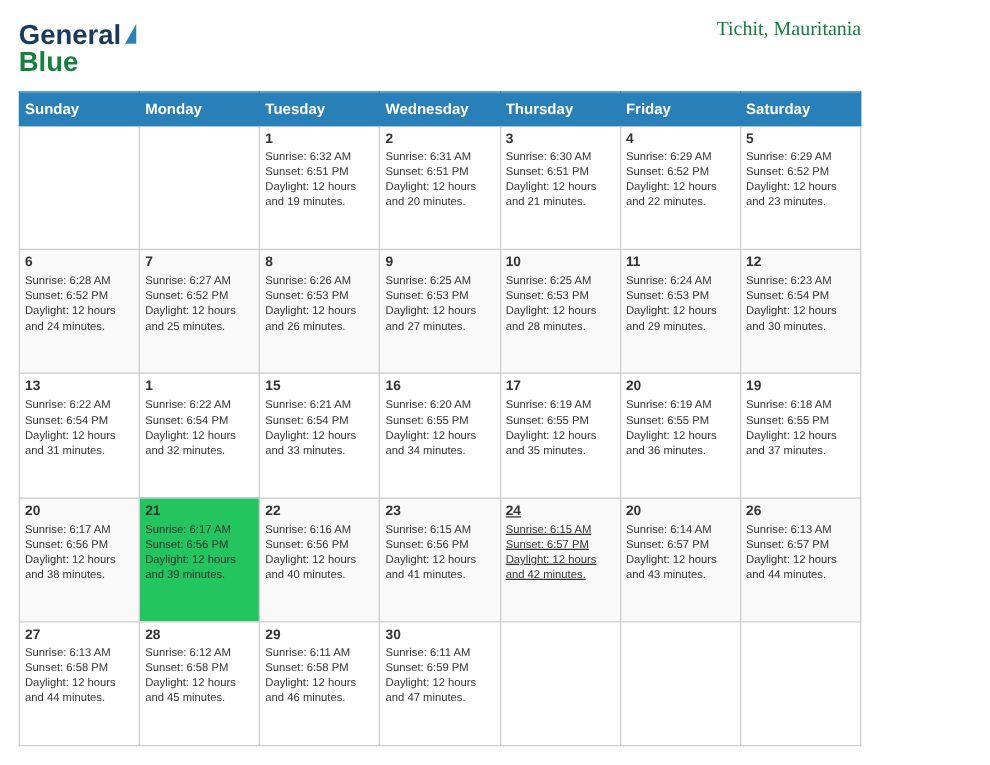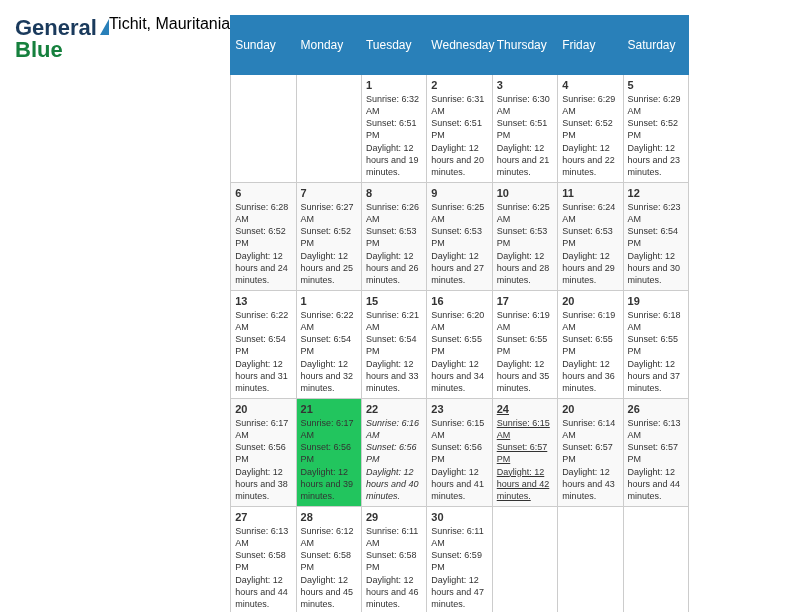--- a/index.html
+++ b/index.html
@@ -8,21 +8,21 @@
       height: 612px;
       font-family: Arial, sans-serif;
       background: #fff;
       overflow: hidden;
     }
     .page {
       width: 704px;
       height: 612px;
       padding: 15px;
       display: flex;
-      flex-direction: row;
+      flex-direction: column;
     }
     .header {
       display: flex;
       justify-content: space-between;
       align-items: flex-start;
       margin-bottom: 10px;
     }
     .logo {
       display: flex;
       flex-direction: column;
@@ -32,35 +32,36 @@
       text-align: right;
     }
     .title-block h1 {
       font-size: 32px;
       font-weight: bold;
       color: #333;
     }
     .title-block h2 {
       font-size: 16px;
       font-weight: normal;
-      color: #000000;
+      color: #15803d;
+      font-family: Liberation Serif, serif;
     }
     .calendar {
       flex: 1;
       border: 1px solid #ccc;
       border-collapse: collapse;
       width: 100%;
       table-layout: fixed;
     }
     .calendar th {
       background: #2980b9;
       color: #fff;
       font-size: 12px;
-      font-weight: normal;
-      padding: 22px 4px;
+      font-weight: bold;
+      padding: 6px 4px;
       text-align: left;
       border: 1px solid #2980b9;
     }
     .calendar td {
       border: 1px solid #ccc;
       vertical-align: top;
       padding: 4px;
       font-size: 9.5px;
       color: #333;
       height: 88px;
@@ -240,21 +241,21 @@
 Daylight: 12 hours and 38 minutes.</div>
           </td>
           <td style="background: #22c55e;">
             <div class="day-num">21</div>
             <div class="day-info" style="white-space: pre-line;">Sunrise: 6:17 AM
 Sunset: 6:56 PM
 Daylight: 12 hours and 39 minutes.</div>
           </td>
           <td style="background: rgb(249, 249, 249);">
             <div class="day-num">22</div>
-            <div class="day-info" style="white-space: pre-line; font-style: italic;">Sunrise: 6:16 AM
+            <div class="day-info" style="white-space: pre-line;">Sunrise: 6:16 AM
 Sunset: 6:56 PM
 Daylight: 12 hours and 40 minutes.</div>
           </td>
           <td style="background: rgb(249, 249, 249);">
             <div class="day-num">23</div>
             <div class="day-info" style="white-space: pre-line;">Sunrise: 6:15 AM
 Sunset: 6:56 PM
 Daylight: 12 hours and 41 minutes.</div>
           </td>
           <td style="background: rgb(249, 249, 249); text-decoration: underline;">

